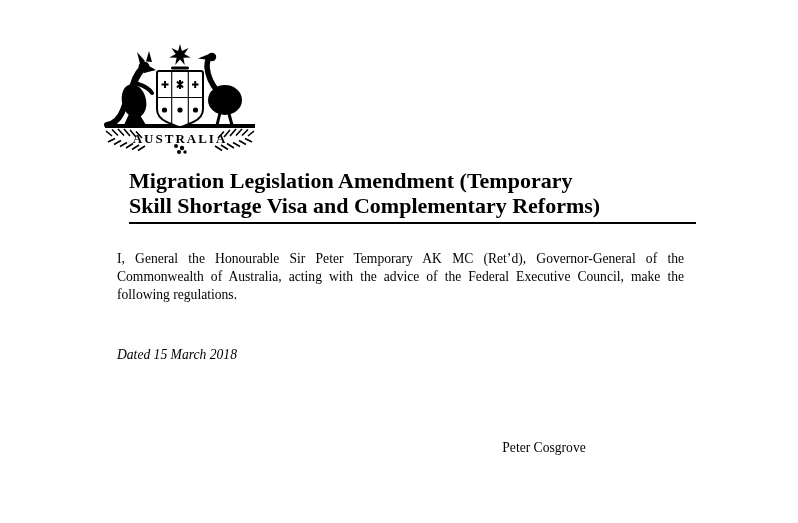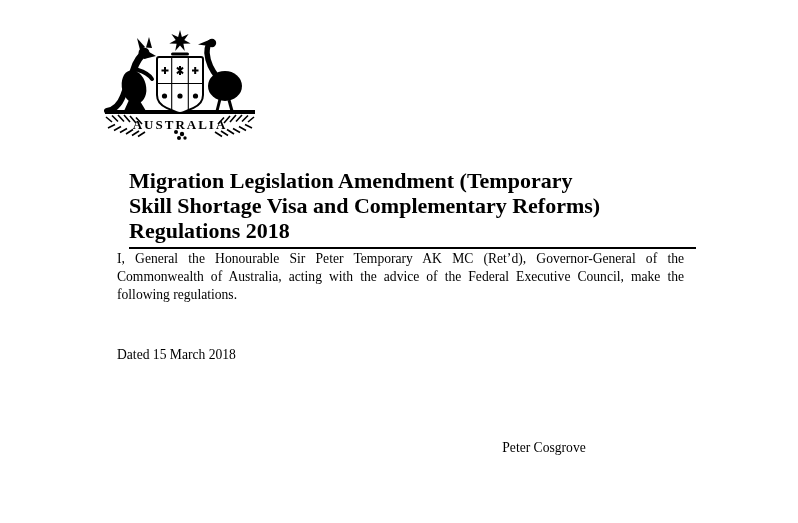--- a/index.html
+++ b/index.html
@@ -16,21 +16,21 @@
   }
   .page {
     position: relative;
     width: 798px;
     height: 523px;
     background: #ffffff;
   }
   .emblem {
     position: absolute;
     left: 97px;
-    top: 26px;
+    top: 40px;
     width: 166px;
     height: 114px;
   }
   .emblem svg {
     display: block;
     width: 100%;
     height: 100%;
   }
   .emblem-banner {
     font-family: "Liberation Serif", serif;
@@ -64,20 +64,21 @@
     line-height: 18px;
     text-align: justify;
   }
   .dated {
     position: absolute;
     left: 117px;
     top: 346px;
     margin: 0;
     font-size: 13.6px;
     line-height: 18px;
+    font-style: italic;
   }
   .signature {
     position: absolute;
     left: 400px;
     right: 110px;
     top: 436px;
     text-align: center;
     font-size: 13.6px;
     line-height: 23px;
   }
@@ -142,21 +143,20 @@
         <circle cx="88" cy="112" r="1.7"></circle>
       </g>
 
       <text class="emblem-banner" x="83" y="103" text-anchor="middle">AUSTRALIA</text>
     </svg>
   </div>
 
   <h1 class="title">
     <div class="title-line">Migration Legislation Amendment (Temporary</div>
     <div class="title-line">Skill Shortage Visa and Complementary Reforms)</div>
-    <div class="title-line">Regulations 2018</div>
   </h1>
 
   <p class="preamble">I, General the Honourable Sir Peter Temporary AK MC (Ret’d), Governor-General of the Commonwealth of Australia, acting with the advice of the Federal Executive Council, make the following regulations.</p>
 
   <p class="dated">Dated 15 March 2018</p>
 
   <div class="signature">
     <div>Peter Cosgrove</div>
   </div>
 

